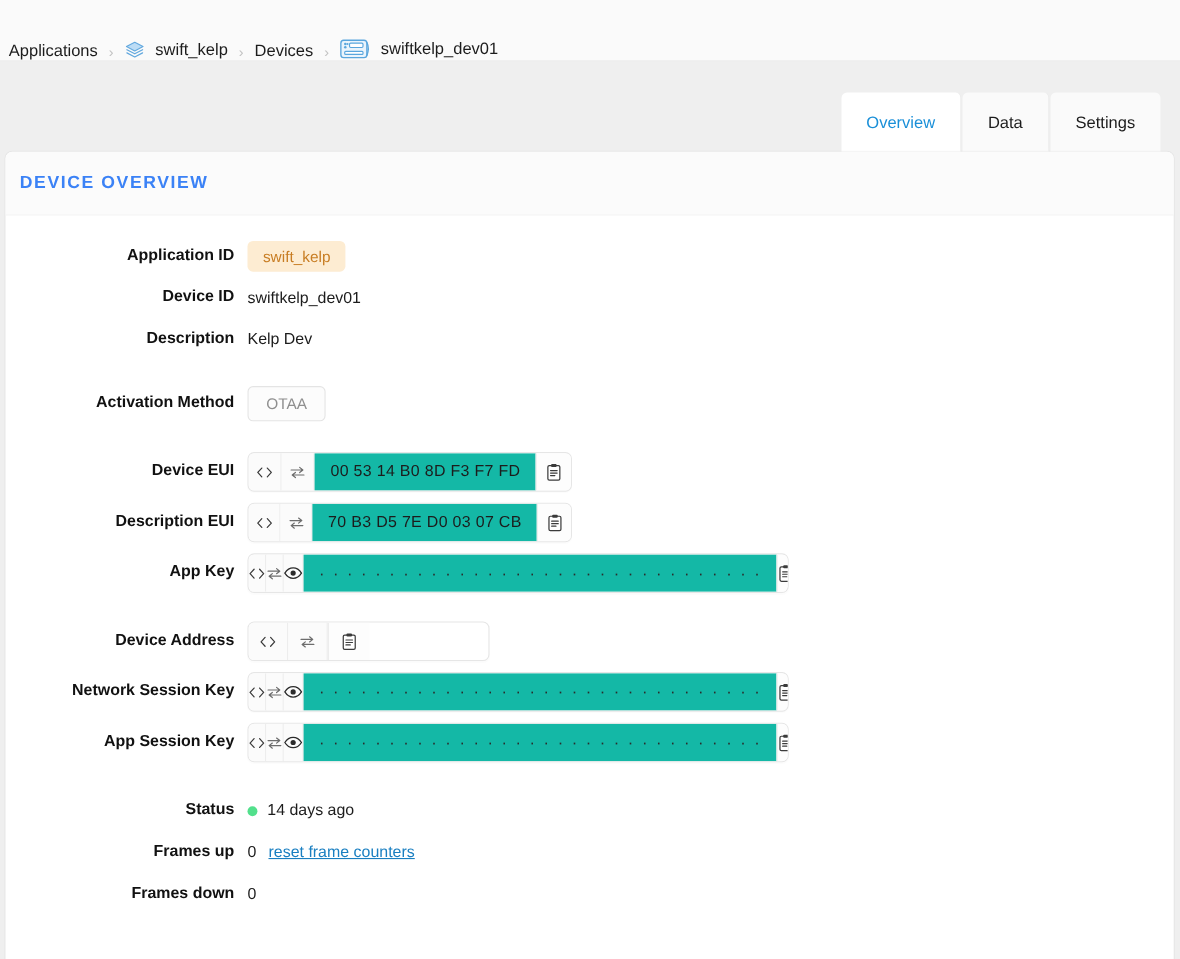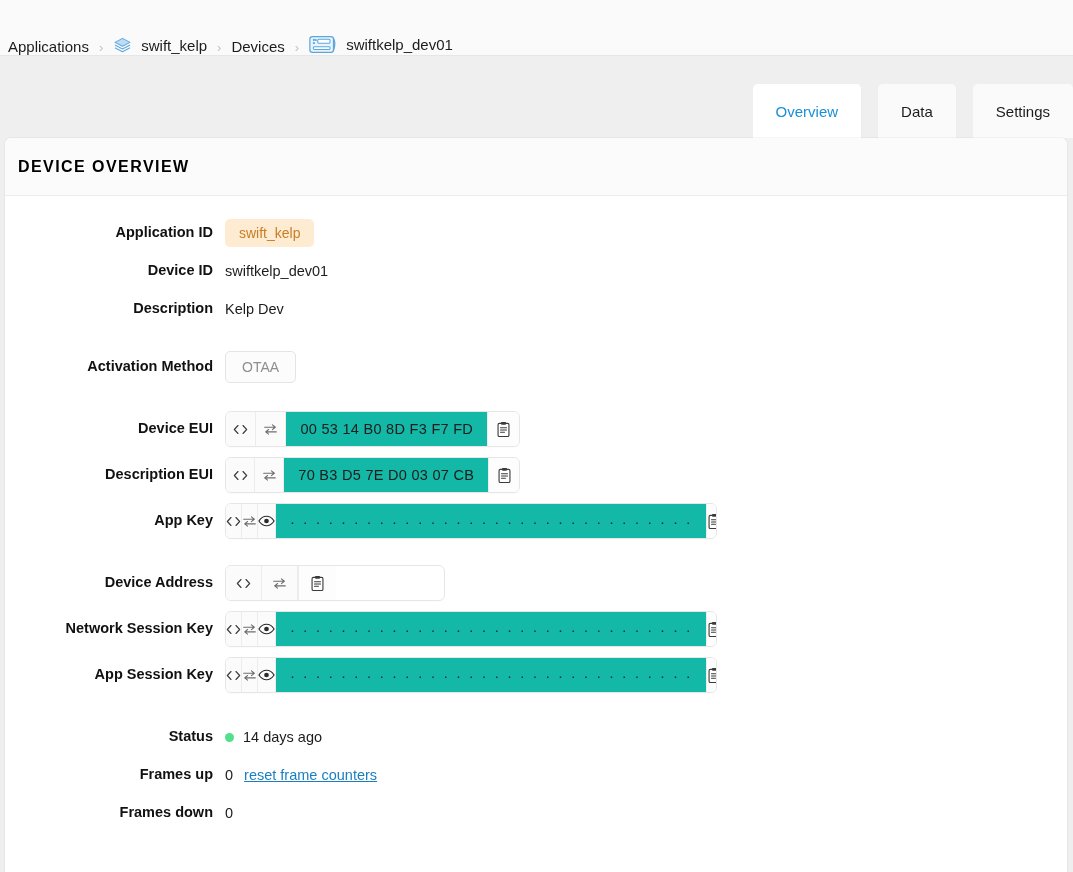--- a/index.html
+++ b/index.html
@@ -49,23 +49,23 @@
   .tab {
     background: #fafafa;
     border-top-left-radius: 5px;
     border-top-right-radius: 5px;
     padding: 0 23px;
     display: flex; align-items: center;
     font-size: 15px;
     color: #1c1c1c;
     cursor: pointer;
     border-right: 1px solid #ececec;
-    margin-right: 16px;
-  }
-  .tab:last-child { border-right: none; margin-right: 0; }
+    margin-right: 1px;
+  }
+  .tab:last-child { border-right: none; margin-right: 18px; }
   .tab.active {
     background: #ffffff;
     color: #1a8fd8;
   }
 
   
   .card {
     position: relative;
     margin: 0 6px 0 5px;
     background: #ffffff;
@@ -78,21 +78,21 @@
   .card-header {
     height: 58px;
     background: #fbfbfb;
     border-bottom: 1px solid #ececec;
     display: flex; align-items: center;
     padding-left: 13px;
     border-top-left-radius: 6px;
     border-top-right-radius: 6px;
   }
   .card-title {
-    color: #000000;
+    color: #3b82f6;
     font-weight: bold;
     font-size: 16px;
     letter-spacing: 0.09em;
     text-transform: uppercase;
   }
   .card-body { padding: 18px 0 0 0; }
 
   
   .row {
     display: flex;

